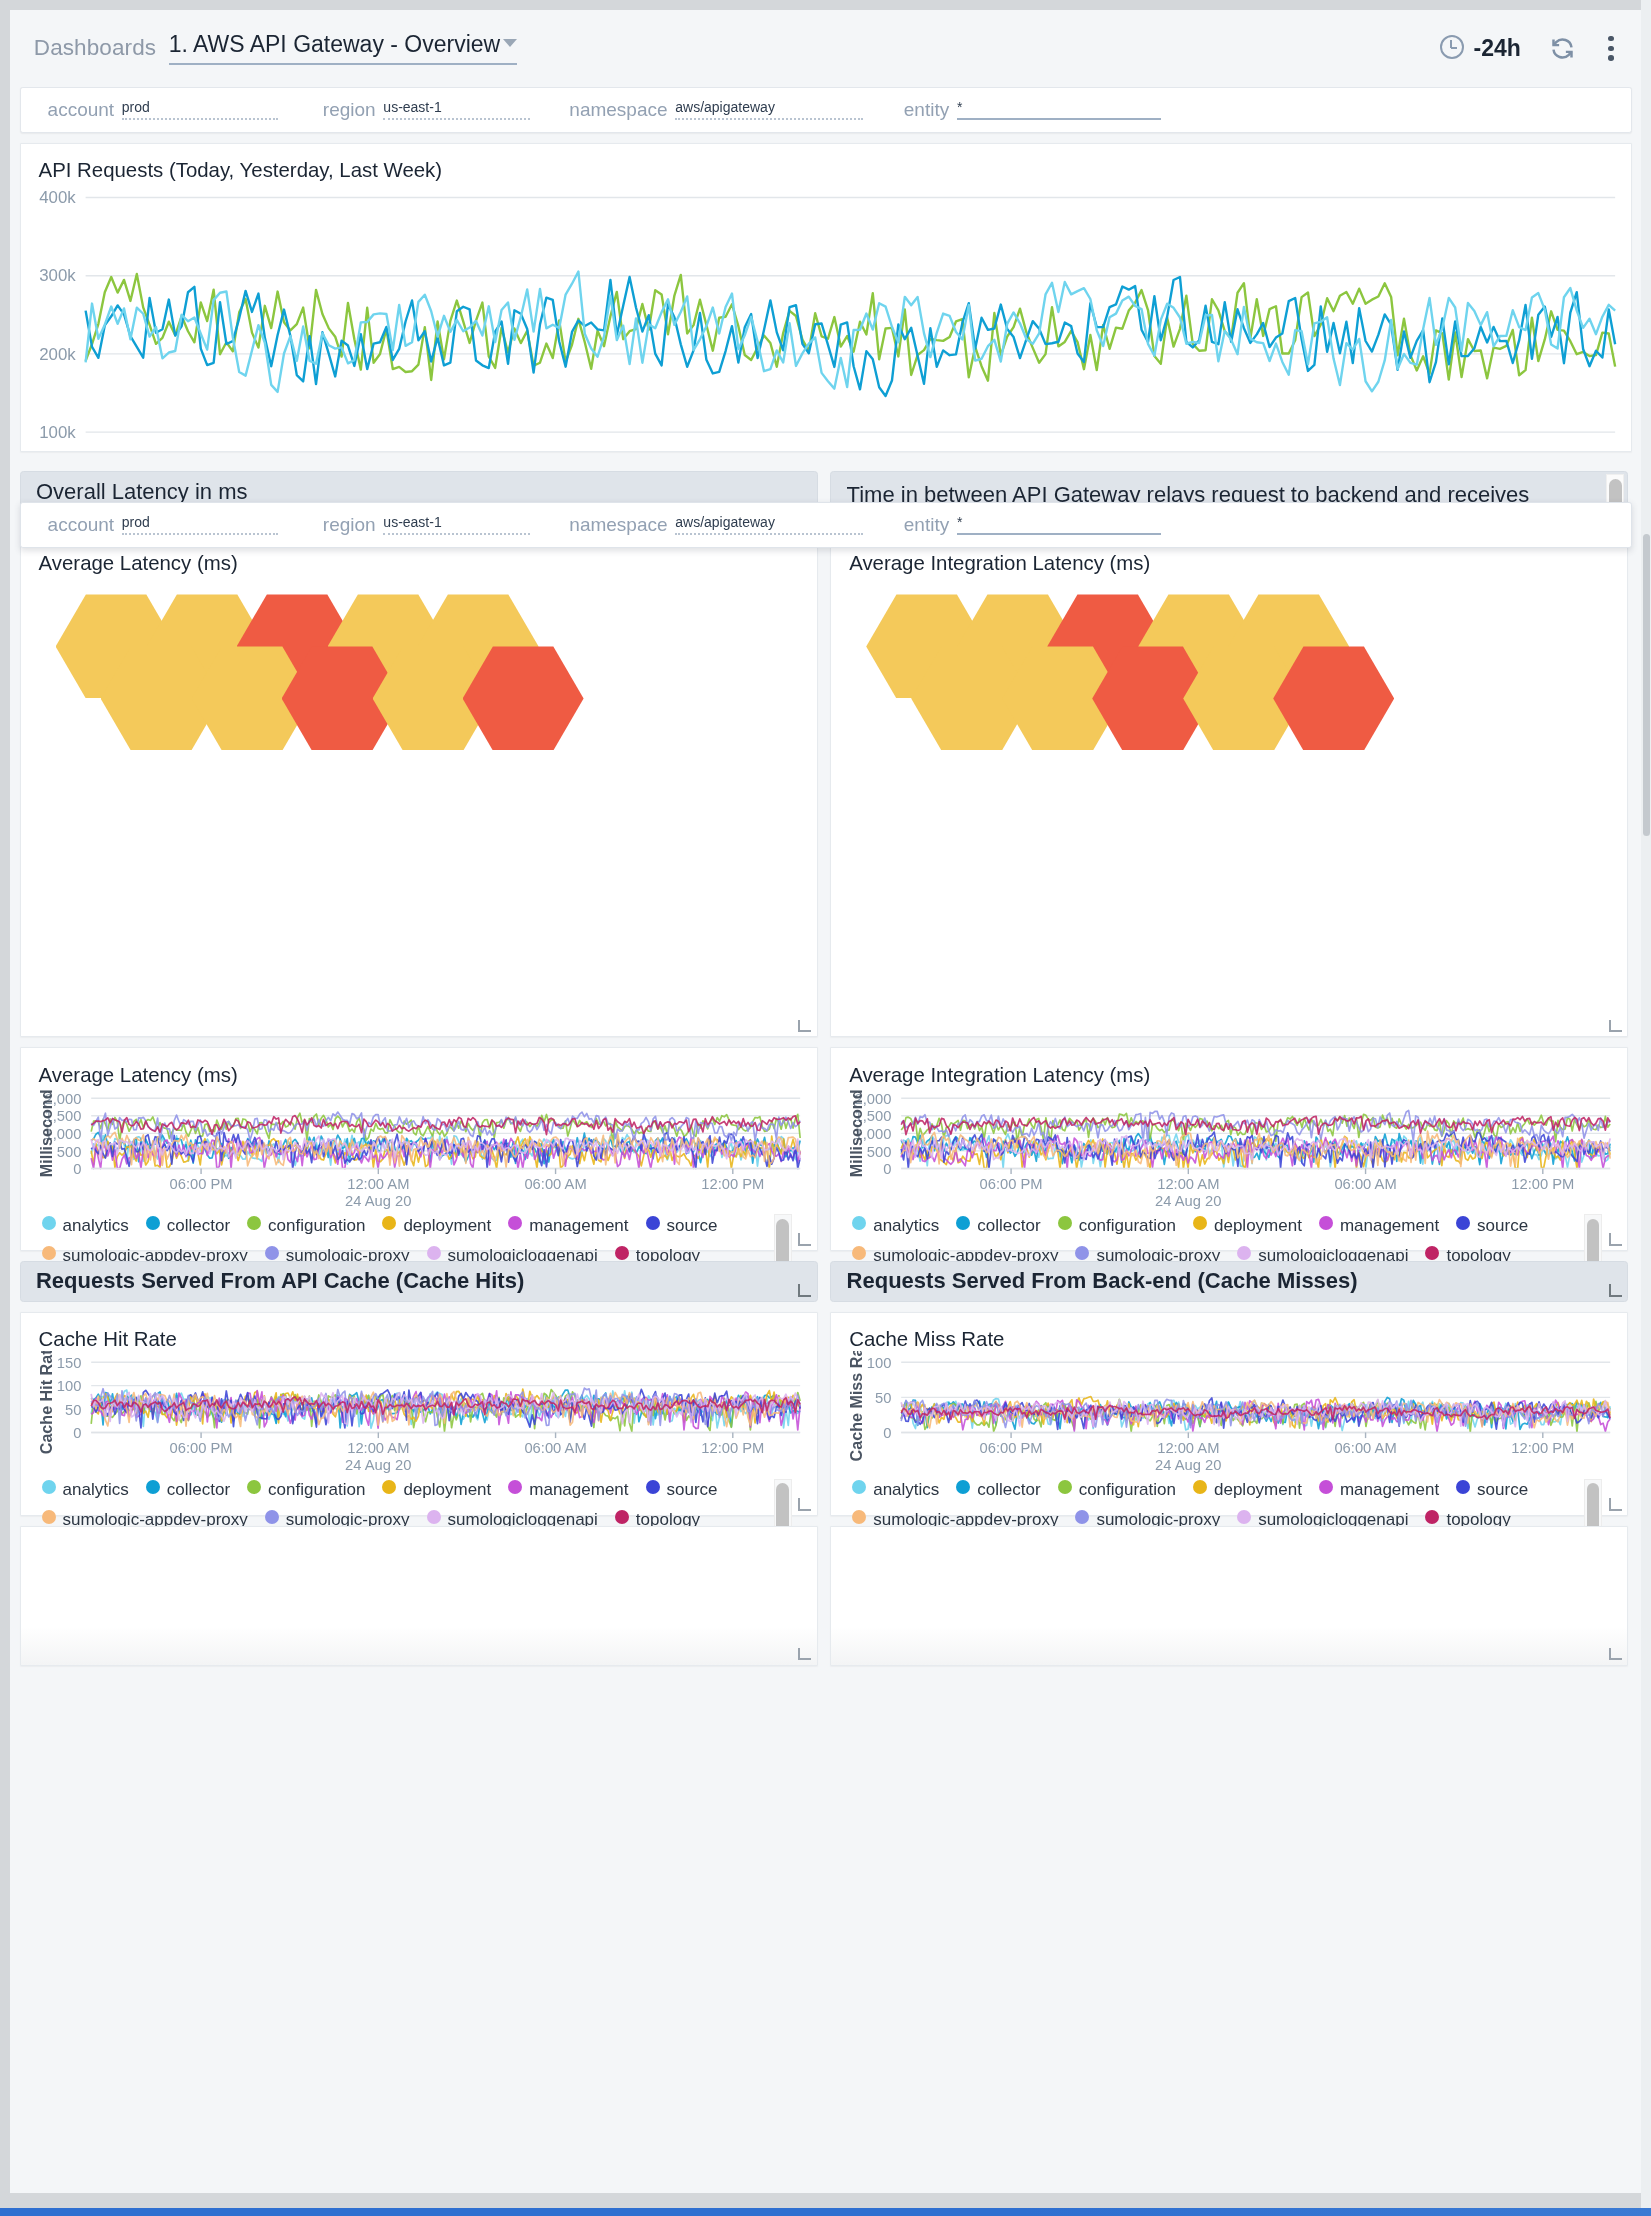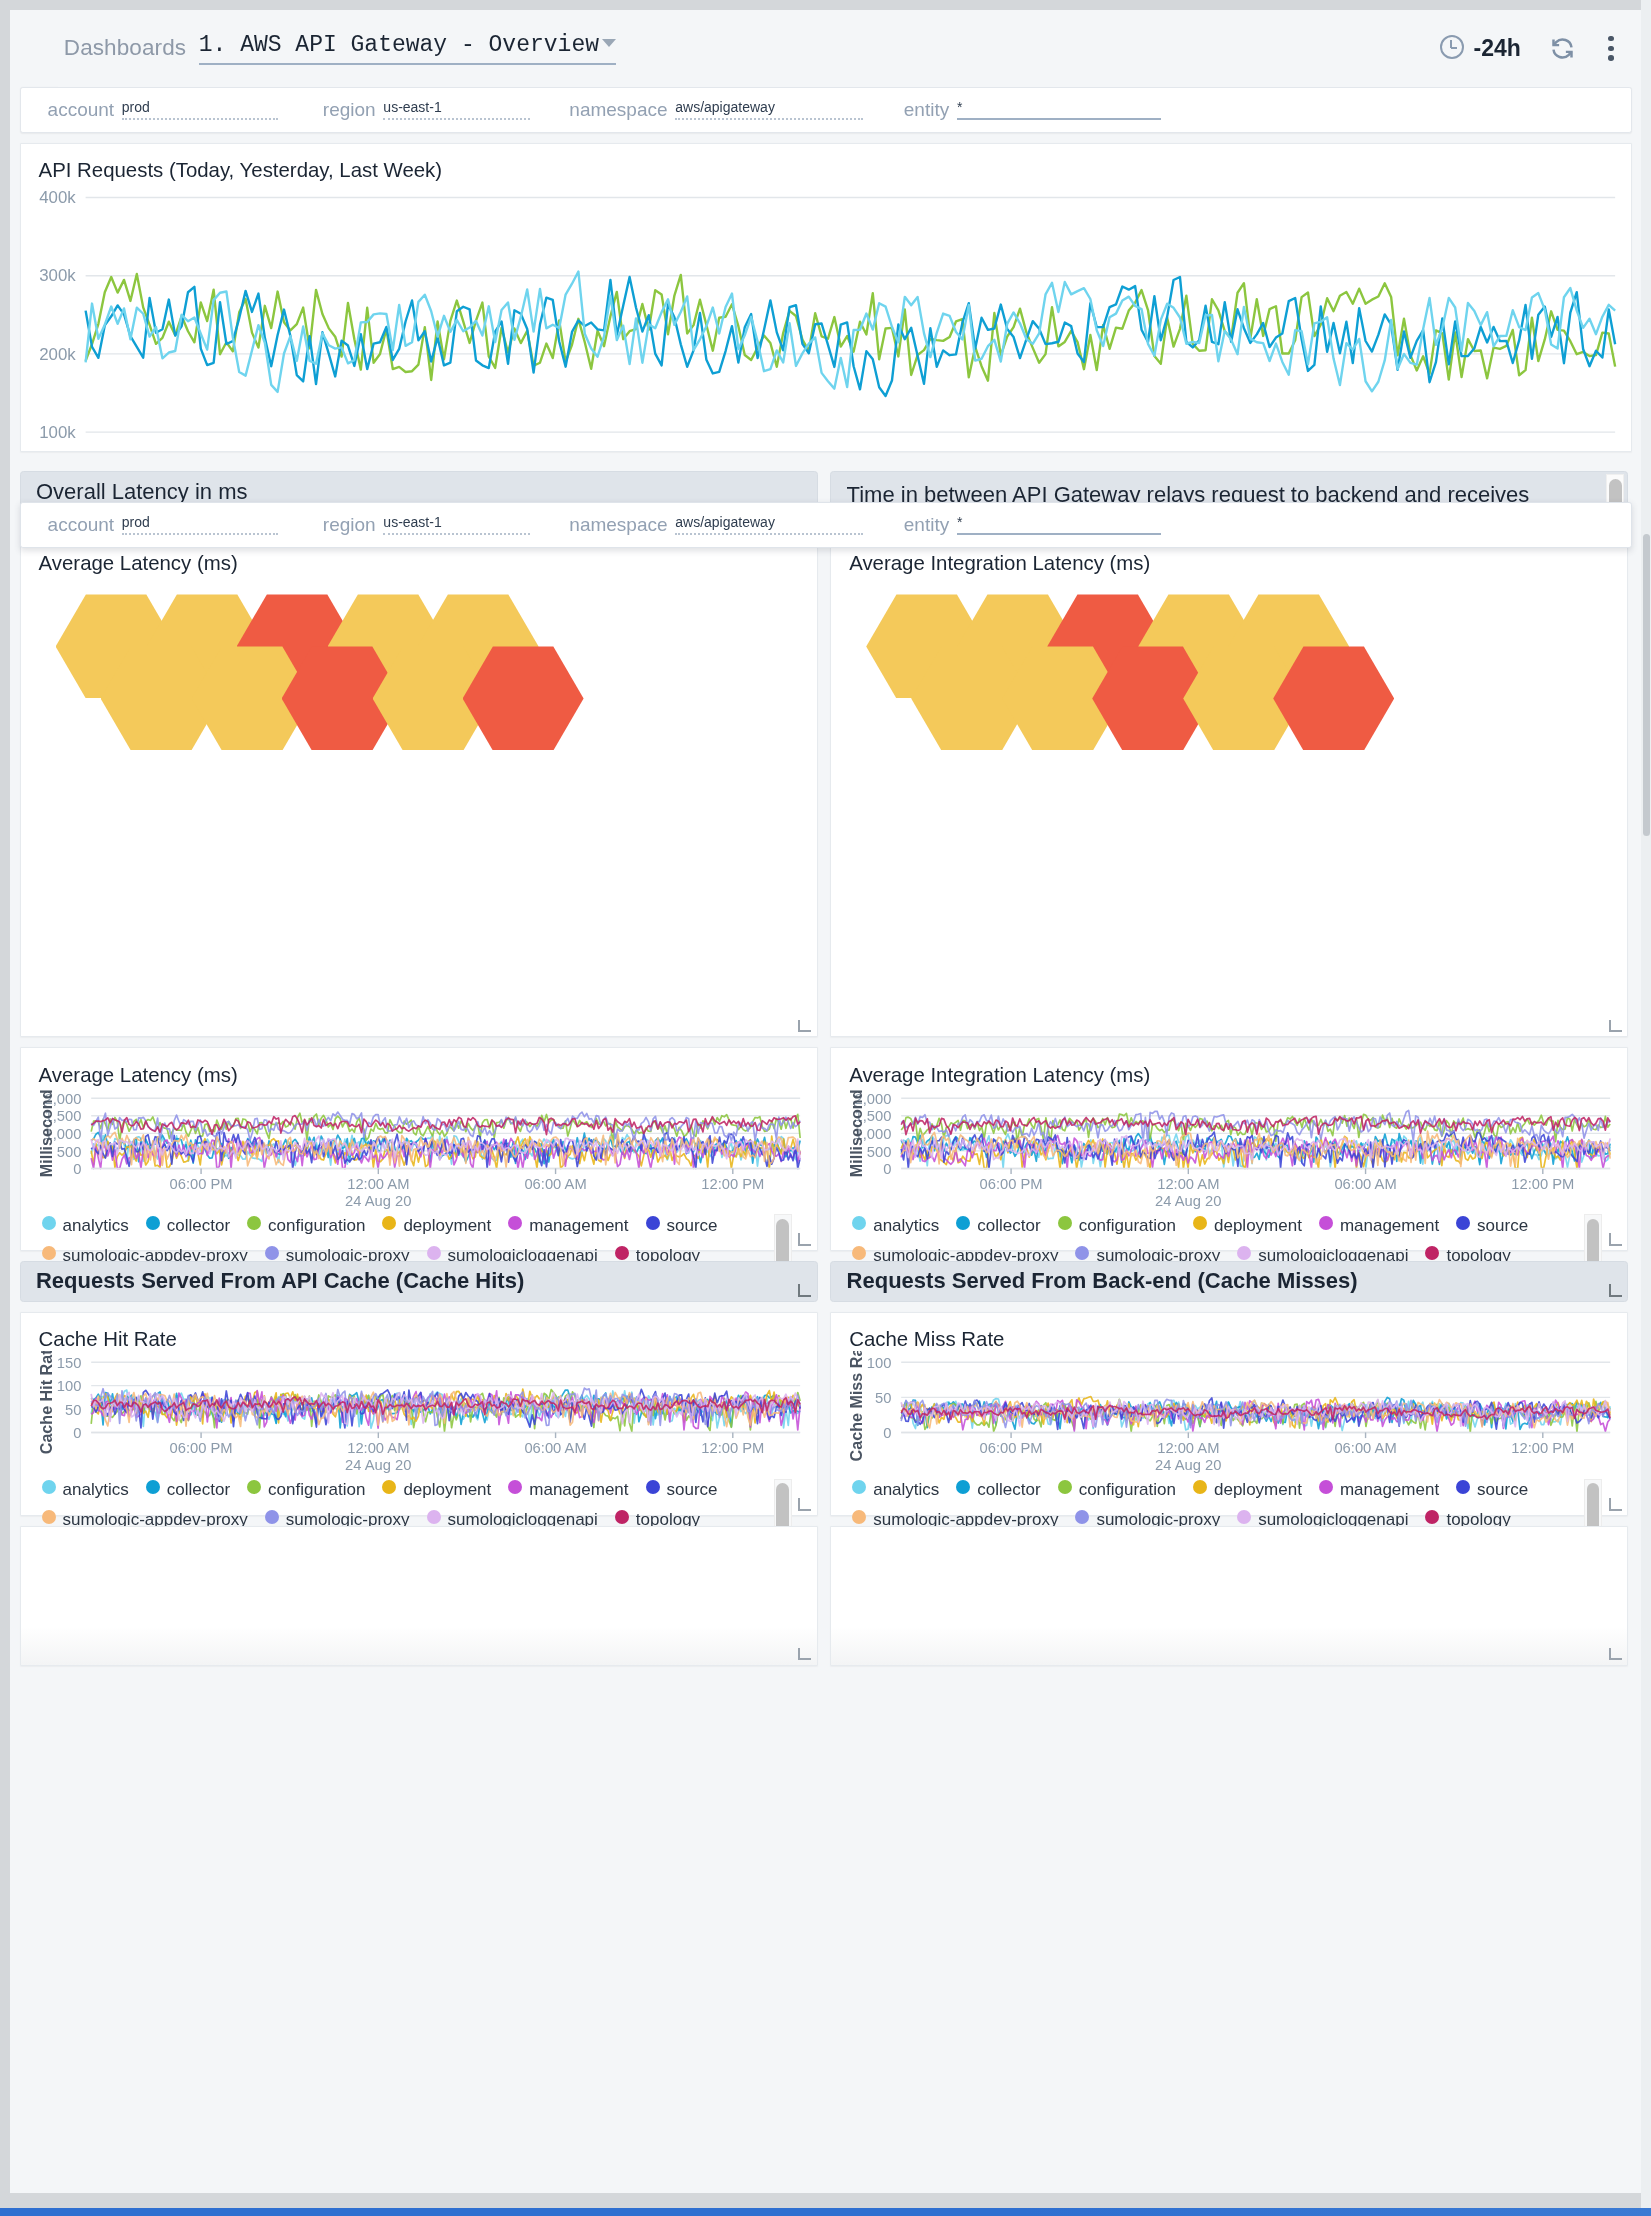--- a/index.html
+++ b/index.html
@@ -12,30 +12,29 @@
   .app {
     position: absolute; left: 9.8px; top: 9.8px;
     width: 1632px; height: 2183px;
     background: #f4f6f8;
     overflow: hidden;
   }
 
   
   .topbar {
     height: 77px; background: #f4f6f8;
-    display: flex; align-items: center; padding: 0 6px;
+    display: flex; align-items: center; padding: 0 24px;
     position: relative;
-    margin-left: 48px;
   }
   .crumb {
     font-size: 22.5px; color: #8e99a8; margin-right: 12.6px; letter-spacing: 0.1px;
   }
   .dash-title-wrap {
     display: flex; align-items: center; gap: 3px;
-    border-bottom: 2.1px solid #9fb0c4; padding-bottom: 4.9px; font-family: Liberation Mono, monospace;
+    border-bottom: 2.1px solid #9fb0c4; padding-bottom: 4.9px;
   }
   .dash-title { font-size: 23px; color: #1b2533; }
   .chev {
     width: 0; height: 0; border-left: 7.7px solid transparent;
     border-right: 7.7px solid transparent; border-top: 8.4px solid #9aa7b6;
     margin-bottom: 2.8px;
   }
   .topbar-right {
     position: absolute; right: 24px; top: 0; height: 77px;
     display: flex; align-items: center; gap: 28px;

